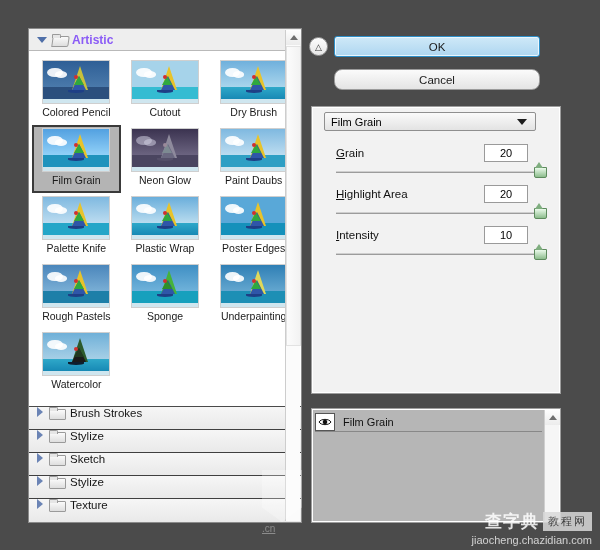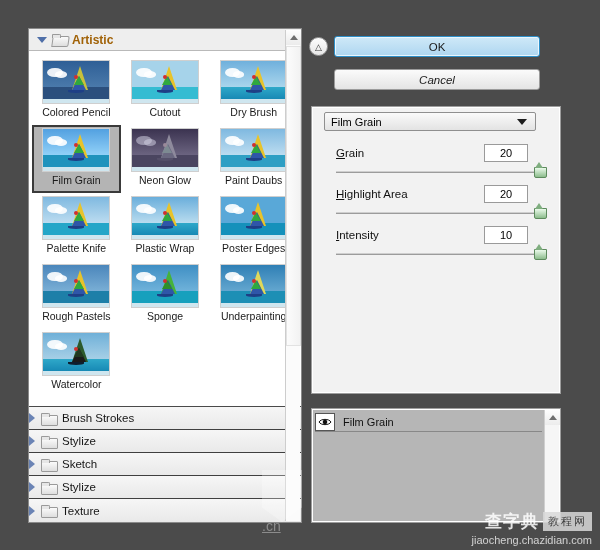--- a/index.html
+++ b/index.html
@@ -77,21 +77,21 @@
     border-bottom: none;
     border-radius: 1px 2px 0 0;
   }
   .folder.open:before {
     border-radius: 0 2px 2px 0;
     transform: skewX(-8deg);
   }
   #category-open-title {
     font-weight: bold;
     font-size: 12px;
-    color: #a16207;
+    color: #8b5cf6;
   }
 
   #thumb-grid {
     background: #ffffff;
     flex: 1 1 auto;
     padding: 6px 3px 2px 3px;
     display: flex;
     flex-wrap: wrap;
     align-content: flex-start;
     overflow: hidden;
@@ -202,23 +202,23 @@
   .fx-watercolor .hull{ background:#0e1e2e; }
 
   #category-list {
     flex: 0 0 auto;
     background: #f2f2f2;
     border-top: 1px solid #4a4a4a;
   }
   .cat-row {
     height: 23px;
     display: flex;
-    align-items: center;
+    align-items: flex-start;
     gap: 6px;
-    padding-left: 0;
+    padding-left: 8px;
     background: linear-gradient(#f6f6f6, #e9e9e9);
     border-bottom: 1px solid #3f3f3f;
   }
   .cat-row:last-child { border-bottom: none; }
   .cat-label { font-size: 11.5px; color: #161616; }
 
   
   #left-scrollbar {
     position: absolute;
     right: 1px; top: 1px;
@@ -266,26 +266,25 @@
     box-shadow: 0 0 0 1px #eaf6fd inset;
     display: flex; align-items: center; justify-content: center;
     font-size: 11.5px;
     color: #1b1b1b;
   }
   #cancel-button {
     position: absolute;
     left: 334px; top: 69px;
     width: 206px; height: 21px;
     border: 1px solid #9b9b9b;
-    border-radius: 3px;
+    border-radius: 8px;
     background: linear-gradient(#fbfbfb,#e4e4e4);
     display: flex; align-items: center; justify-content: center;
     font-size: 11.5px;
     color: #1b1b1b;
-    font-style: italic;
   }
 
   #settings-box {
     position: absolute;
     left: 311px; top: 106px;
     width: 250px; height: 288px;
     background: #f2f2f2;
     border: 1px solid #9d9d9d;
     box-shadow: 0 0 0 1px #ffffff inset;
   }
@@ -416,21 +415,21 @@
     background: #d9d9d9; color: #3a3a3a;
     font-size: 11px; padding: 2px 5px; letter-spacing: 2px;
   }
   #wm-url {
     font-size: 11px; color: #e8e8e8; margin-top: 1px;
     font-family: "Liberation Sans", sans-serif;
   }
   #watermark-ghost {
     position: absolute;
     left: 262px; bottom: 16px;
-    font-size: 14px; color: #8c8c8c; text-decoration: underline;
+    font-size: 10px; color: #8c8c8c; text-decoration: underline;
   }
   #ghost-shape {
     position: absolute;
     left: 262px; bottom: 28px;
     width: 40px; height: 52px;
     background: rgba(255,255,255,.28);
     clip-path: polygon(0 0,100% 0,100% 72%,50% 100%,0 72%);
   }
 </style>
 </head>

